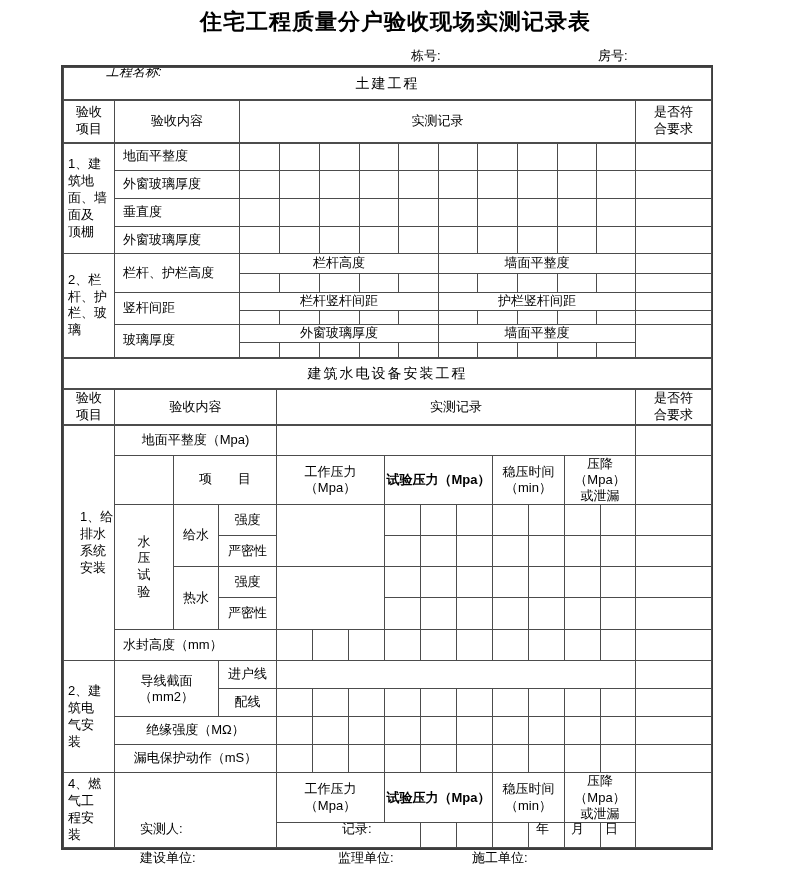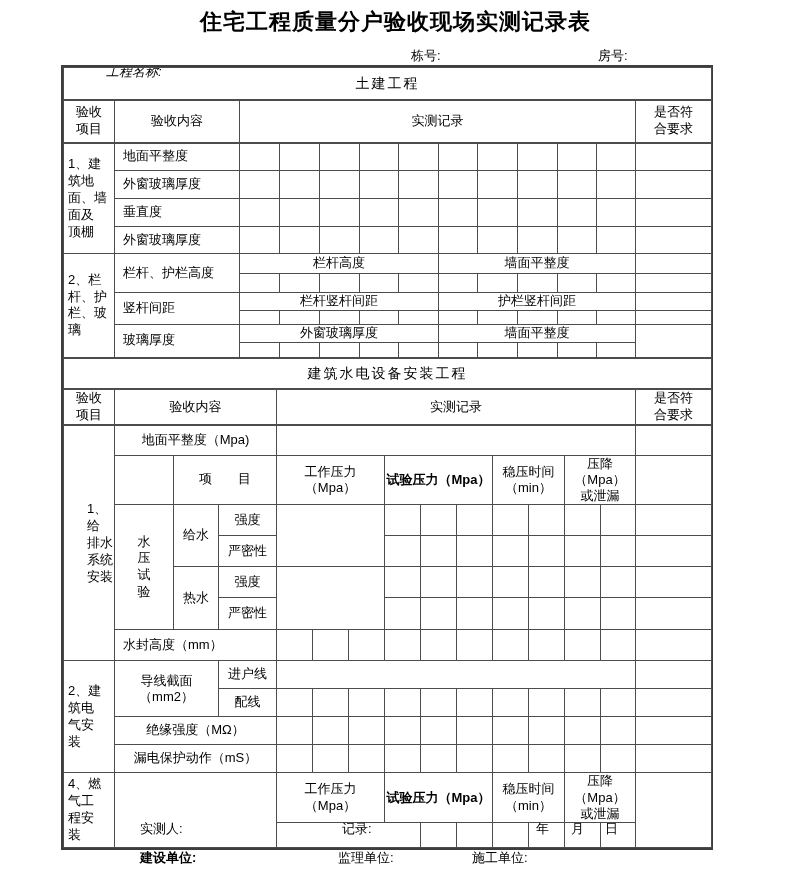--- a/index.html
+++ b/index.html
@@ -206,21 +206,21 @@
         </tr>
 <tr style="height:30px">
   <td class="pre thick">验收
 项目</td>
   <td colspan="3" class="thick">验收内容</td>
   <td colspan="10" class="thick">实测记录</td>
   <td class="pre thick">是否符
 合要求</td>
 </tr>
 <tr style="height:30px">
-  <td rowspan="7" class="grp" style="padding-left:23px">1、给
+  <td rowspan="7" class="grp" style="padding-left:16px">1、给
 排水
 系统
 安装</td>
   <td colspan="3">地面平整度（Mpa)</td>
   <td colspan="10"></td>
   <td></td>
 </tr>
 <tr style="height:34px">
   <td></td>
   <td colspan="2">项　　目</td>
@@ -379,16 +379,16 @@
 </tbody>
     </table>
 </div>
 
 <div>
   <span class="abs" style="top:820px;left:140px;">实测人:</span>
   <span class="abs" style="top:820px;left:342px;">记录:</span>
   <span class="abs" style="top:820px;left:536px;">年</span>
   <span class="abs" style="top:820px;left:571px;">月</span>
   <span class="abs" style="top:820px;left:605px;">日</span>
-  <span class="abs" style="top:849px;left:140px;font-weight:bold;">建设单位:</span>
+  <span class="abs" style="top:849px;left:140px;">建设单位:</span>
   <span class="abs" style="top:849px;left:338px;">监理单位:</span>
   <span class="abs" style="top:849px;left:472px;">施工单位:</span>
 </div>
 
 </body></html>

